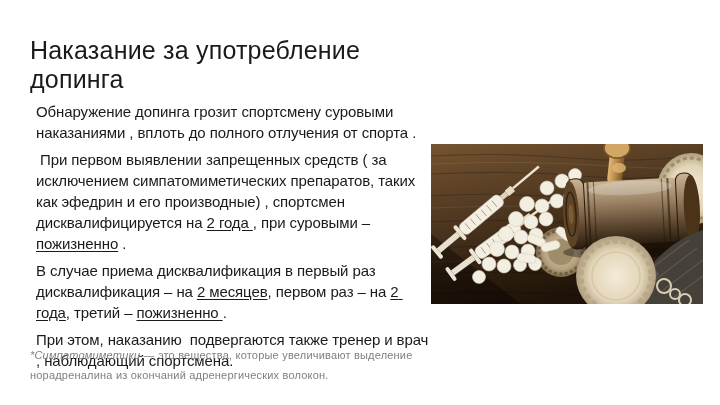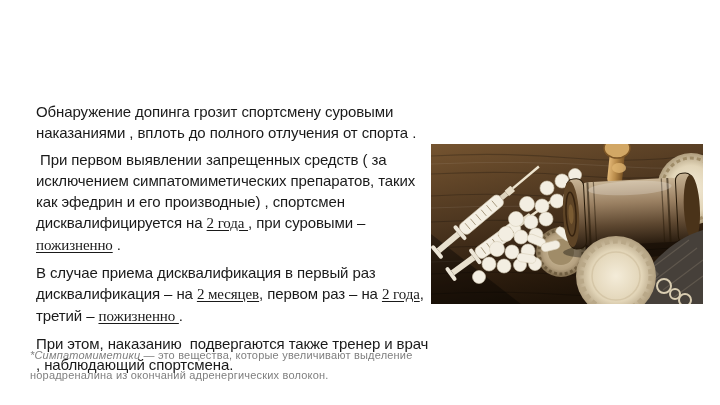--- a/index.html
+++ b/index.html
@@ -19,40 +19,41 @@
     color:var(--title_text,#1a1a1a);
     letter-spacing:.2px;
   }
   .body{
     position:absolute;left:30px;top:95px;width:405px;
     font-size:15px;line-height:21px;
     color:var(--body_text,#1a1a1a);
     letter-spacing:-.1px;
   }
   .body p{margin:6px;white-space:pre-wrap;}
-  .u{text-decoration:underline;text-underline-offset:2px;font-family:Liberation Serif, serif;}
+  .u{text-decoration:underline;text-underline-offset:2px;}
   .i{font-style:italic;}
   .footnote{
     position:absolute;left:30px;top:345px;width:440px;
     margin:0;
     font-size:11px;line-height:20px;
     color:var(--footnote_text,#7f7f7f);
     letter-spacing:.2px;
   }
   .photo{
     position:absolute;left:431px;top:144px;width:272px;height:160px;
     margin:0;padding:0;line-height:0;
   }
   .photo svg{display:block;}
 </style>
 </head>
 <body>
 
 <div class="slide">
 
+  <h1 class="title">Наказание за употребление допинга</h1>
 
   <div class="body">
     <p><span>Обнаружение допинга грозит спортсмену суровыми наказаниями , вплоть до полного отлучения от спорта .</span></p>
     <p><span> При первом выявлении запрещенных средств ( за исключением симпатомиметических препаратов, таких как эфедрин и его производные) , спортсмен дисквалифицируется на </span><span class="u">2 года </span><span>, при суровыми – </span><span class="u">пожизненно</span><span> .</span></p>
     <p><span>В случае приема дисквалификация в первый раз дисквалификация – на </span><span class="u">2 месяцев</span><span>, первом раз – на </span><span class="u">2 года</span><span>, третий – </span><span class="u">пожизненно </span><span>.</span></p>
     <p><span>При этом, наказанию  подвергаются также тренер и врач , наблюдающий спортсмена.</span></p>
   </div>
 
   <figure class="photo">
     <svg viewBox="0 0 272 160" width="272" height="160" preserveAspectRatio="none" role="img">

